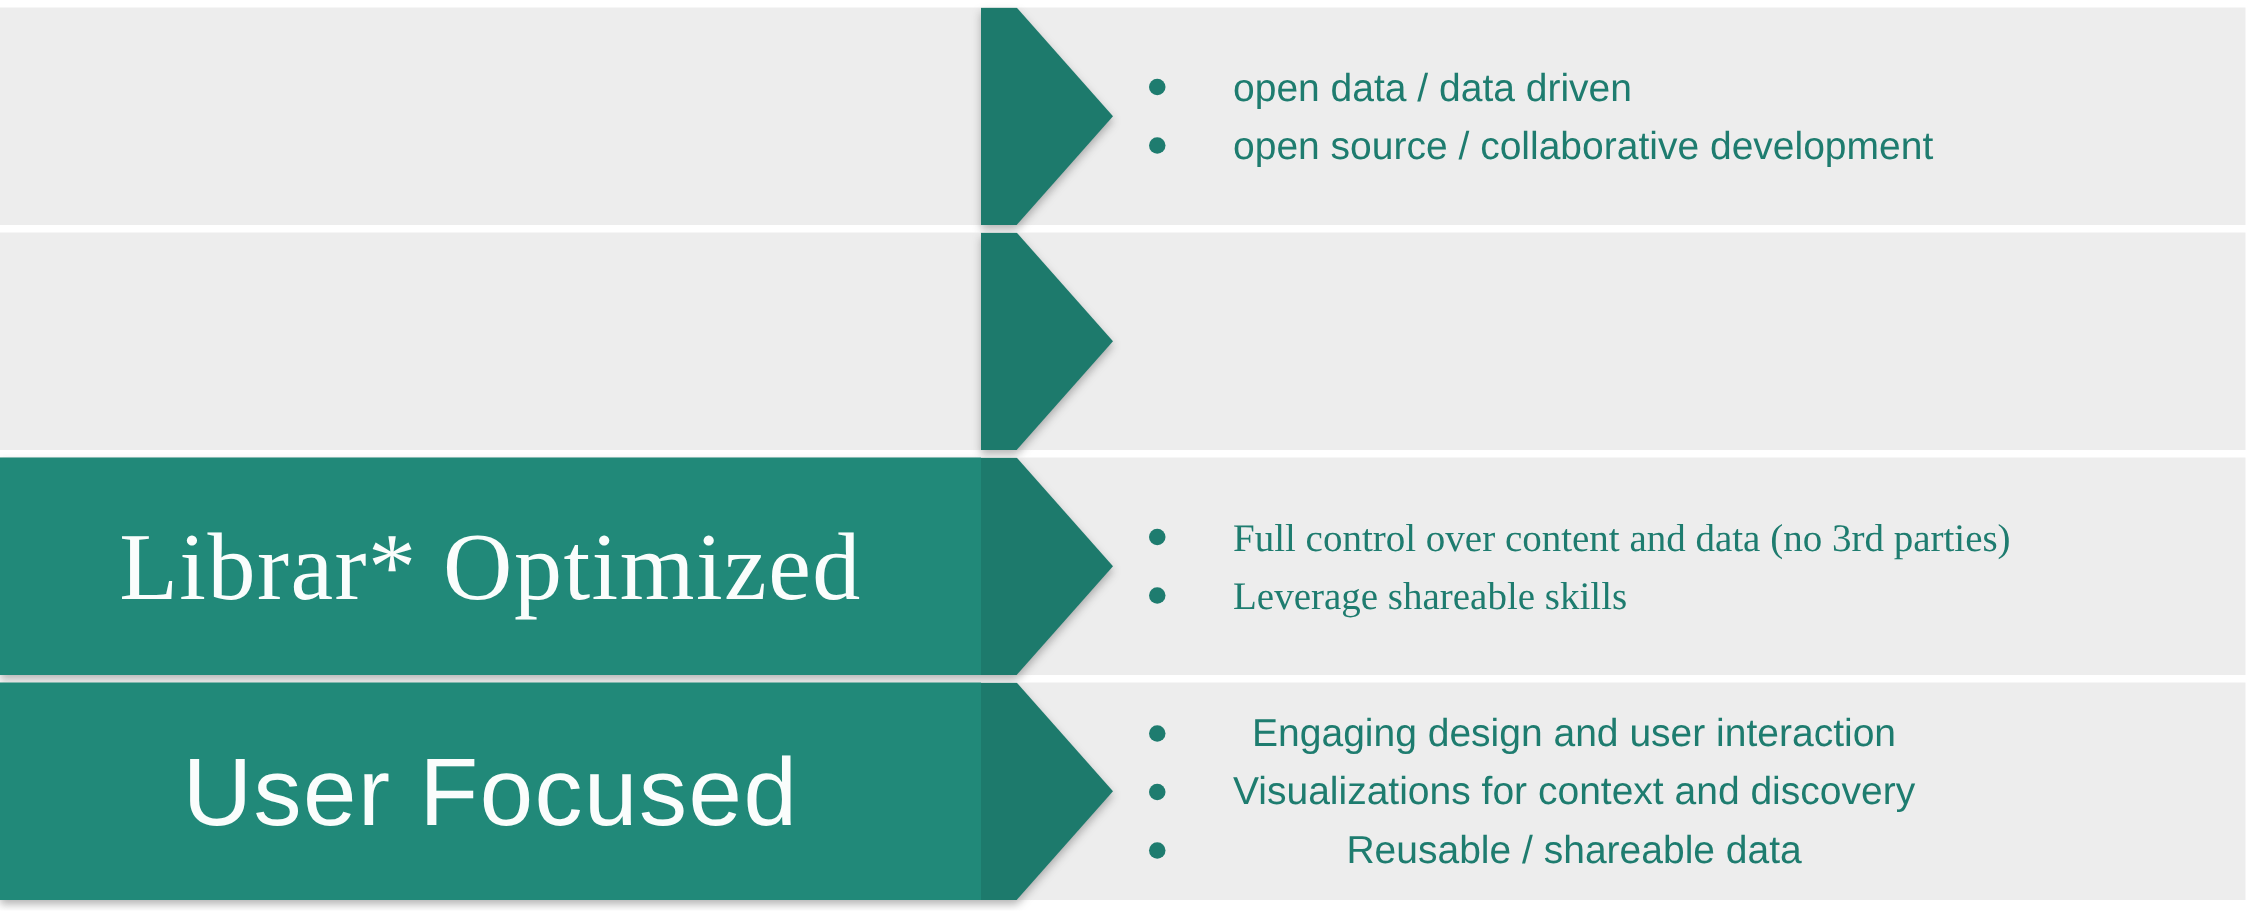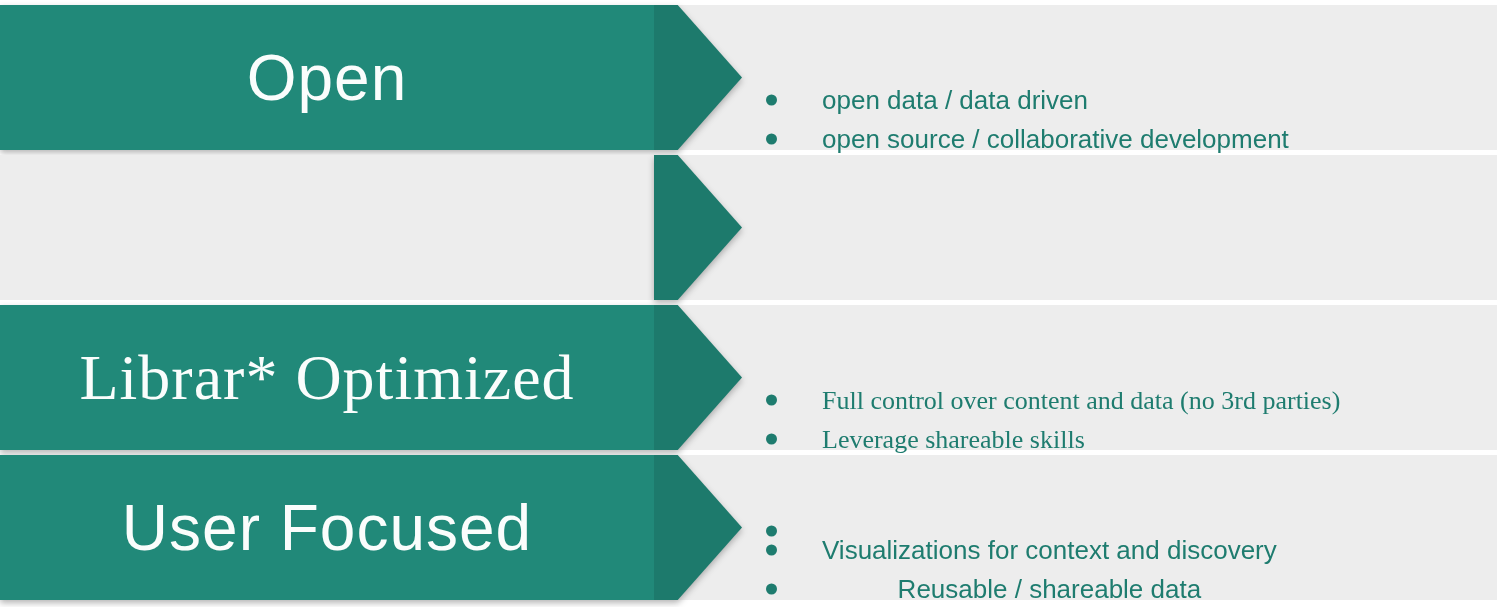--- a/index.html
+++ b/index.html
@@ -62,21 +62,20 @@
   }
 
   .bullets {
     position: absolute;
     left: 822px; top: 0;
     height: 100%;
     list-style: none;
     display: flex;
     flex-direction: column;
     justify-content: center;
-    margin-top: 42px;
   }
   .bullets li {
     position: relative;
     font-size: 26px;
     line-height: 39px;
     color: var(--bullet_text);
     white-space: nowrap;
   }
   .bullets li .dot {
     position: absolute;
@@ -88,23 +87,20 @@
     background: var(--bullet_text);
   }
 </style>
 </head>
 <body>
 
 <div class="slide">
 
   <div class="row row-0">
     <div class="banner">
-      <div class="banner-rect">
-        <span class="banner-title">Open</span>
-      </div>
       <div class="banner-arrow"></div>
     </div>
     <ul class="bullets">
       <li><span class="dot"></span><span>open data / data driven</span></li>
       <li><span class="dot"></span><span>open source / collaborative development</span></li>
     </ul>
   </div>
 
   <div class="row row-1">
     <div class="banner">
@@ -126,19 +122,19 @@
   </div>
 
   <div class="row row-3">
     <div class="banner">
       <div class="banner-rect">
         <span class="banner-title">User Focused</span>
       </div>
       <div class="banner-arrow"></div>
     </div>
     <ul class="bullets">
-      <li><span class="dot"></span></li>
+      <li><span class="dot"></span><span>Engaging design and user interaction</span></li>
       <li><span class="dot"></span><span>Visualizations for context and discovery</span></li>
       <li><span class="dot"></span><span>Reusable / shareable data</span></li>
     </ul>
   </div>
 
 </div>
 
 </body></html>

